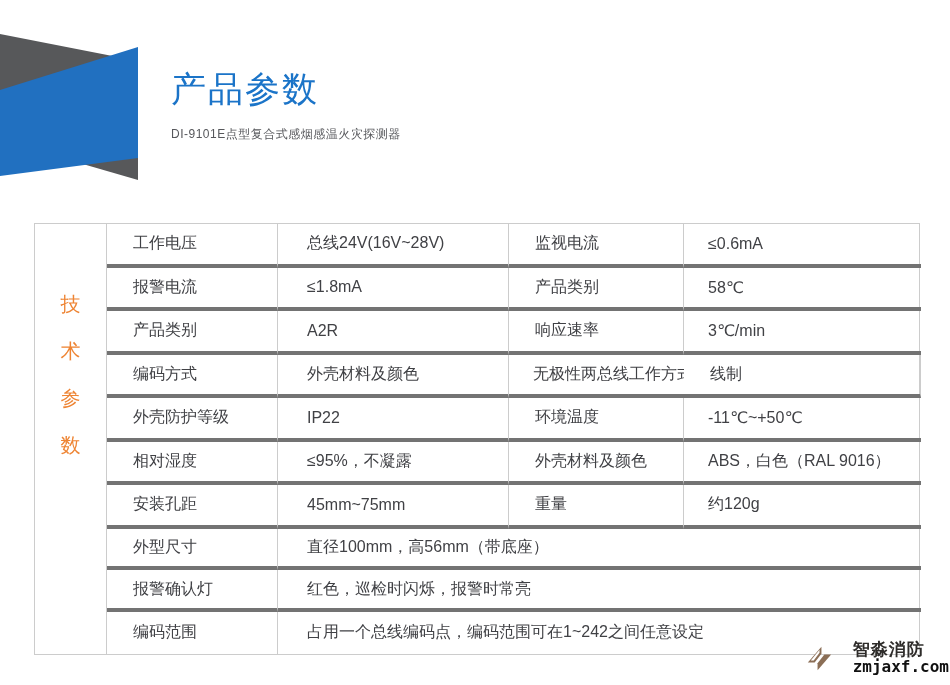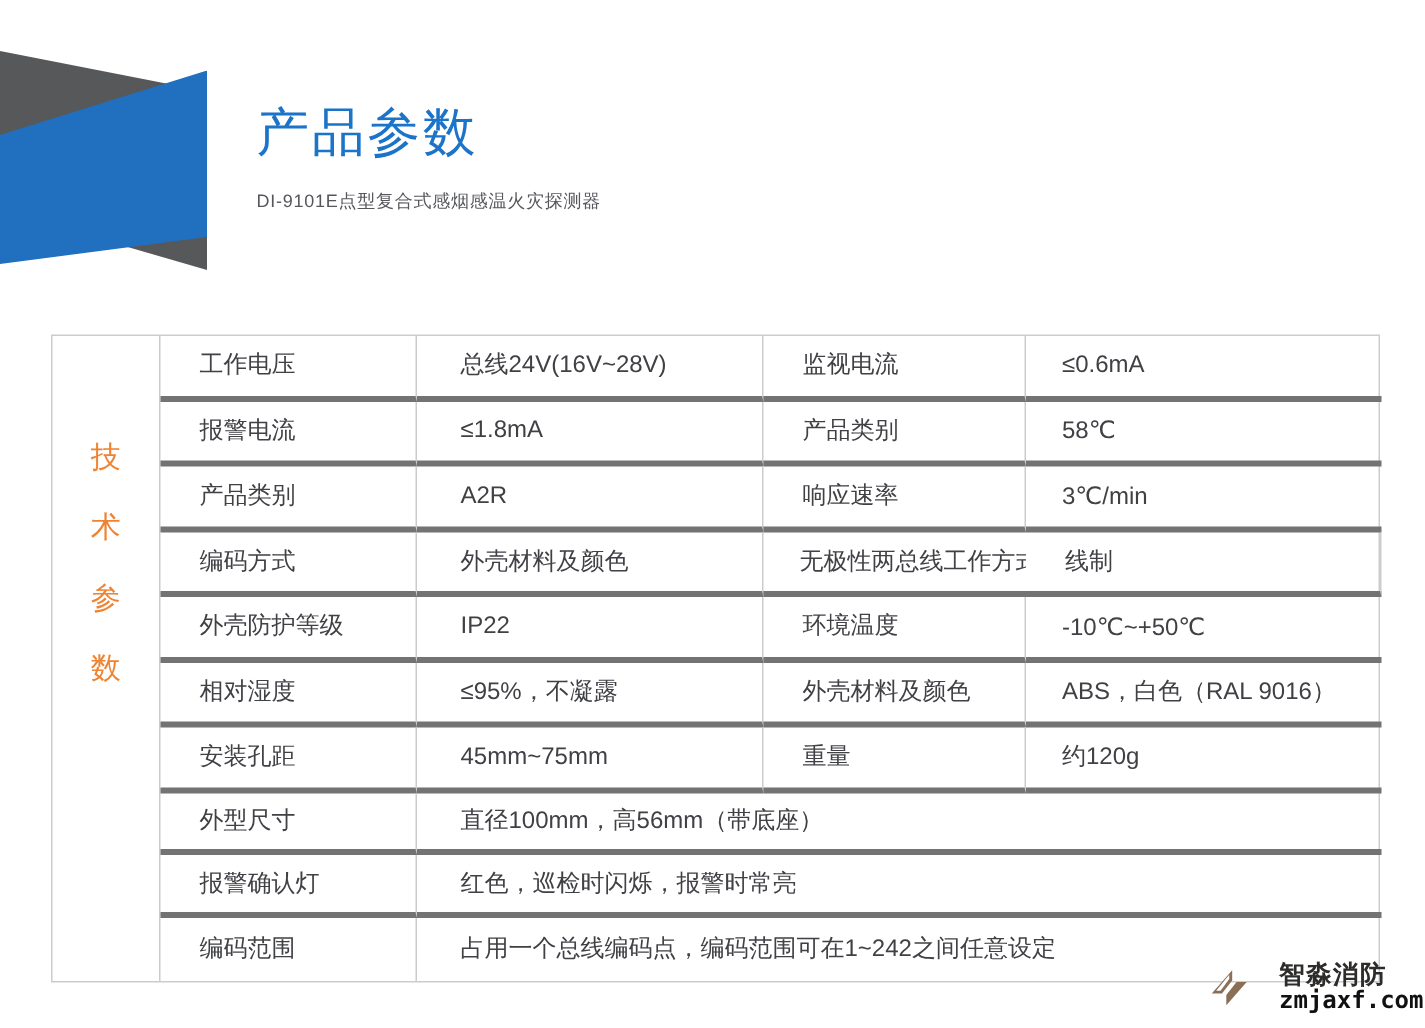--- a/index.html
+++ b/index.html
@@ -147,21 +147,21 @@
     <div class="cell value v2 last-col">3℃/min</div>
 
     <div class="cell label">编码方式</div>
     <div class="cell value">外壳材料及颜色</div>
     <div class="cell value v2 last-col">无极性两总线工作方式</div>
     <div class="cell label">线制</div>
 
     <div class="cell label">外壳防护等级</div>
     <div class="cell value">IP22</div>
     <div class="cell label">环境温度</div>
-    <div class="cell value v2 last-col">-10℃~+50℃</div>
+    <div class="cell value v2 last-col">-11℃~+50℃</div>
 
     <div class="cell label">相对湿度</div>
     <div class="cell value">≤95%，不凝露</div>
     <div class="cell label">外壳材料及颜色</div>
     <div class="cell value v2 last-col">ABS，白色（RAL 9016）</div>
 
     <div class="cell label">安装孔距</div>
     <div class="cell value">45mm~75mm</div>
     <div class="cell label">重量</div>
     <div class="cell value v2 last-col">约120g</div>

